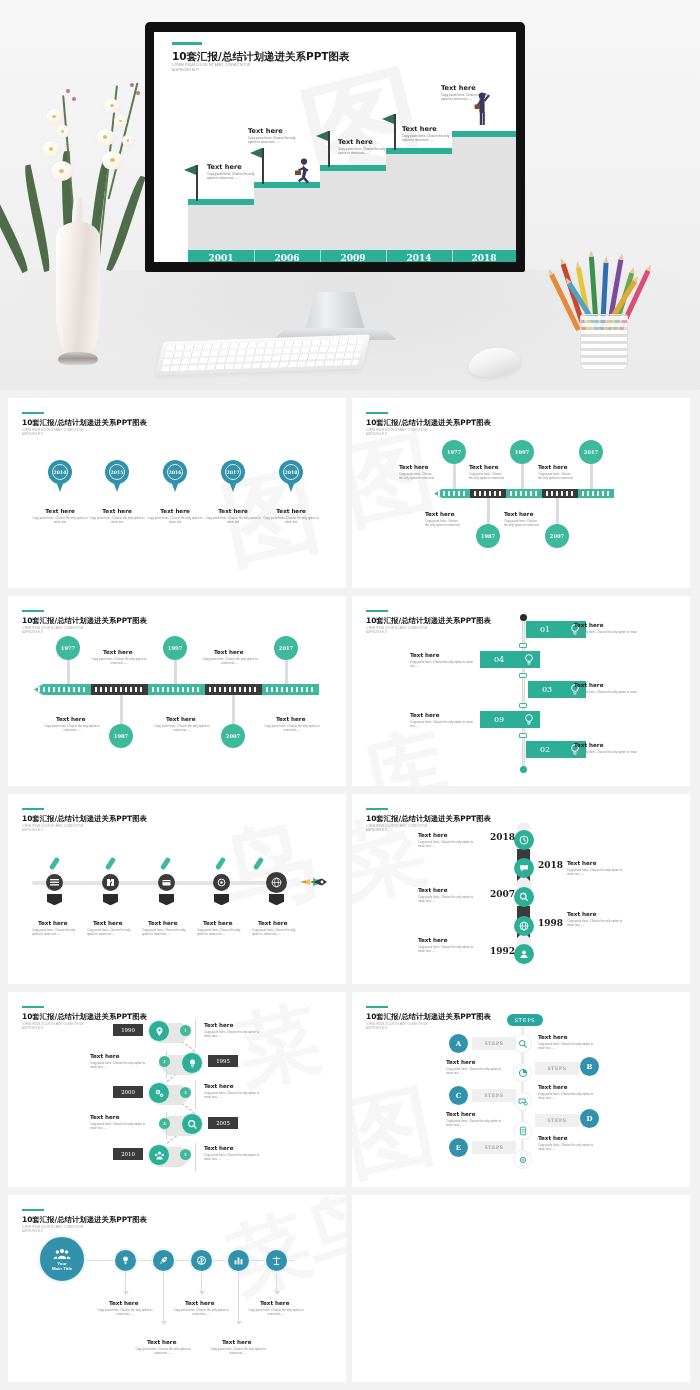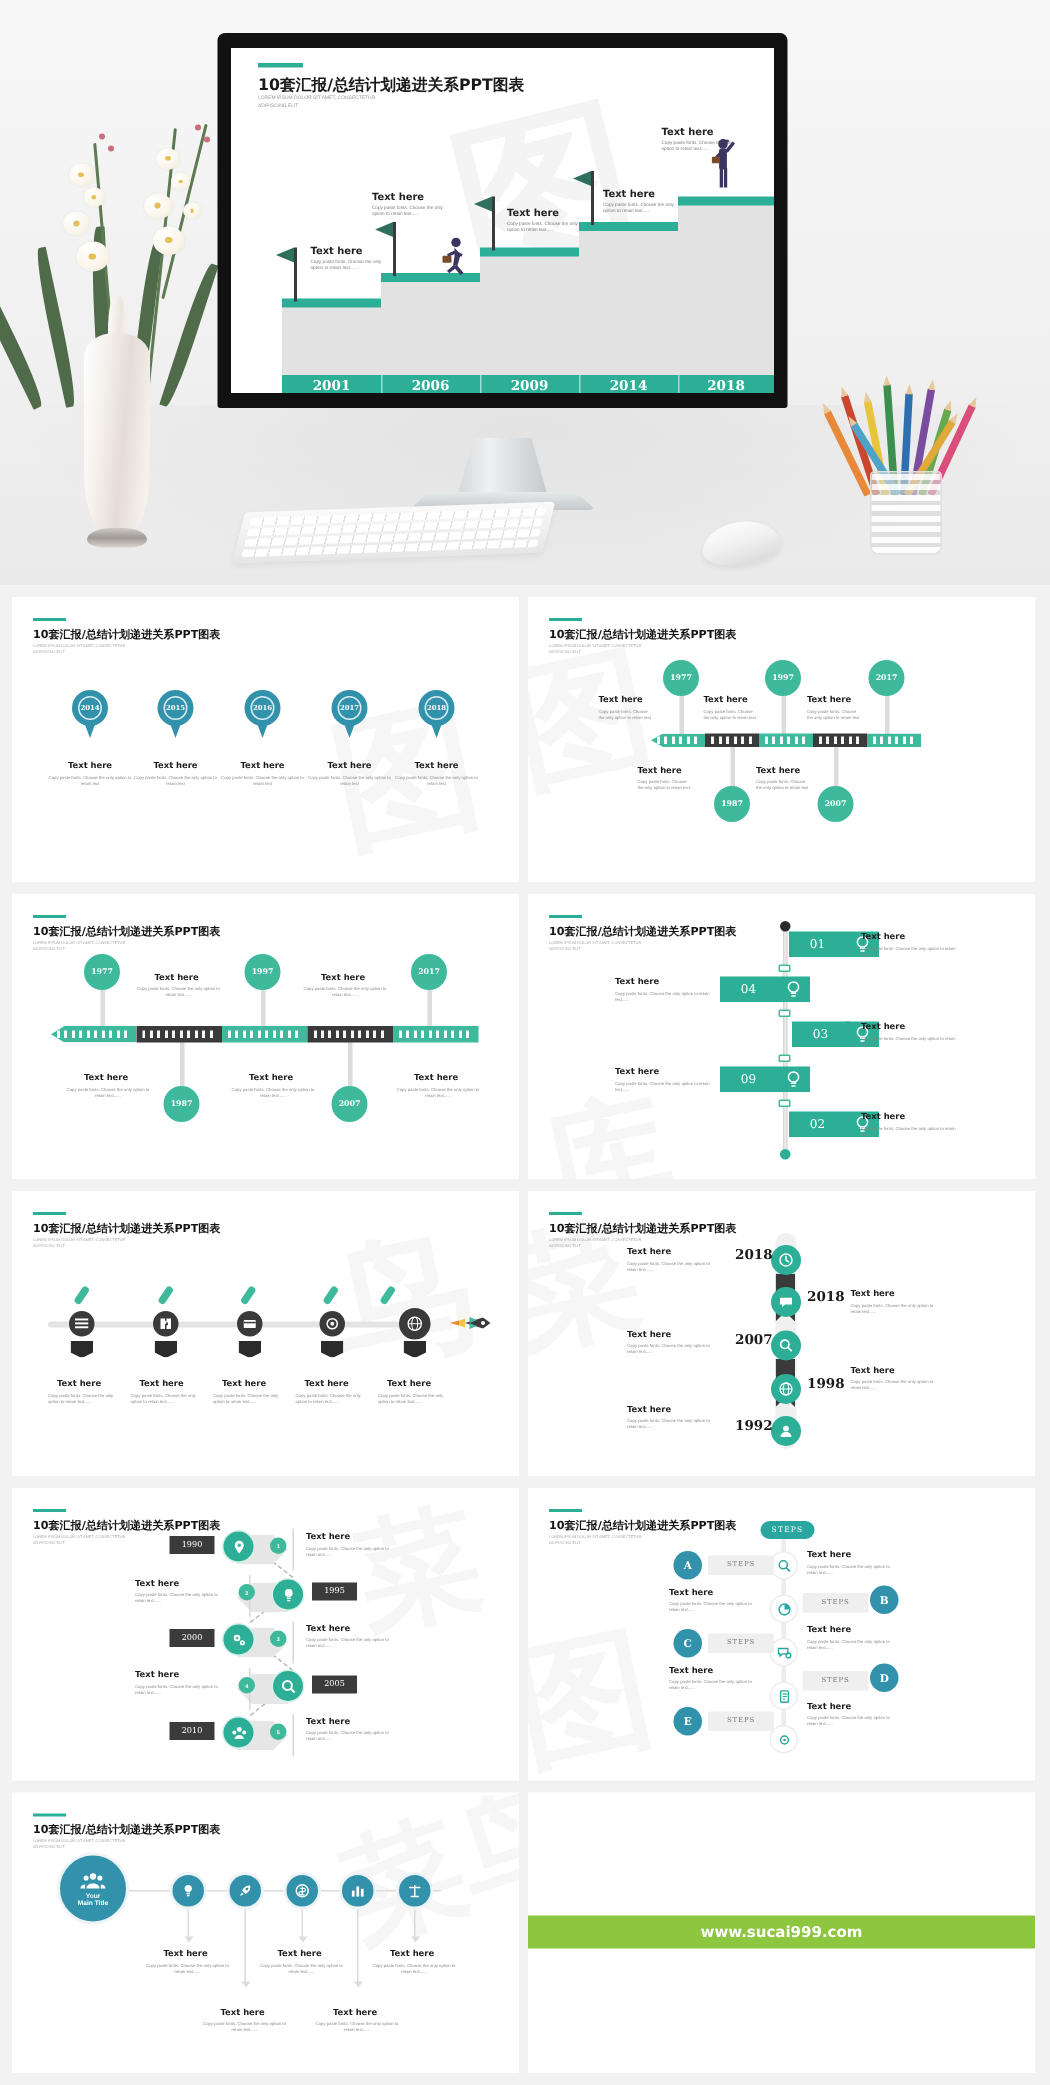--- a/index.html
+++ b/index.html
@@ -911,16 +911,15 @@
     <div class="b-txt" style="left:162px; top:113px; width:62px; text-align:center;">Copy paste fonts. Choose the only option to retain text......</div>
     <div class="h-txt" style="left:252px; top:105px;">Text here</div>
     <div class="b-txt" style="left:237px; top:113px; width:62px; text-align:center;">Copy paste fonts. Choose the only option to retain text......</div>
     <div class="h-txt" style="left:139px; top:144px;">Text here</div>
     <div class="b-txt" style="left:124px; top:152px; width:62px; text-align:center;">Copy paste fonts. Choose the only option to retain text......</div>
     <div class="h-txt" style="left:214px; top:144px;">Text here</div>
     <div class="b-txt" style="left:199px; top:152px; width:62px; text-align:center;">Copy paste fonts. Choose the only option to retain text......</div>
   </div>
 
   <div class="card" style="left:352px; top:805px; width:338px; height:187px;">
-    <div class="band2" style="left:0; top:82px; width:338px; height:22px; font-size:10px;">www.sucai999.com</div>
   </div>
 
 </div>
 
 </body></html>

